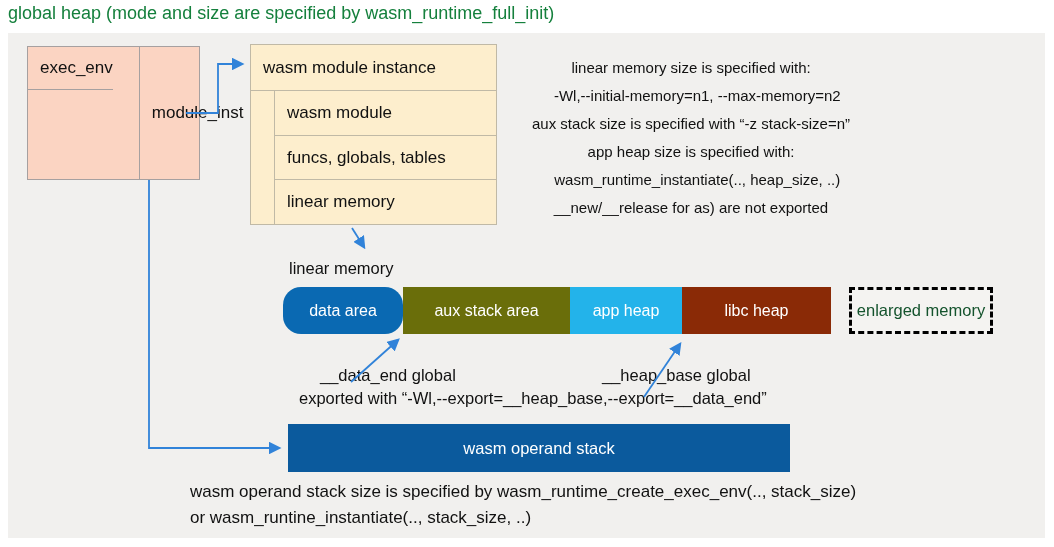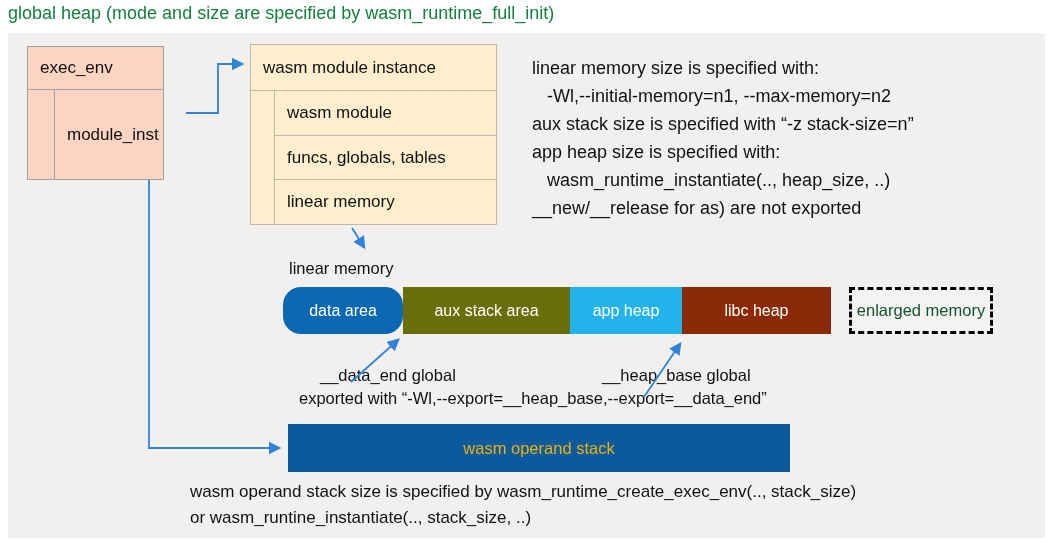--- a/index.html
+++ b/index.html
@@ -6,52 +6,52 @@
   body{
     width:1054px;height:547px;position:relative;background:#ffffff;
     font-family:"Liberation Sans","DejaVu Sans",sans-serif;color:#111;
     overflow:hidden;
   }
   .abs{position:absolute;}
   #title{left:8px;top:3px;font-size:18px;font-weight:500;color:#15803d;white-space:pre;}
   #panel{left:8px;top:33px;width:1037px;height:505px;background:#f1f0ee;}
 
   
-  #exec-box{left:27px;top:46px;width:137px;height:134px;background:#fbd4c2;border:1px solid #a6a0a0;box-sizing:border-box;display:flex;flex-direction:column;}
+  #exec-box{left:27px;top:46px;width:173px;height:134px;background:#fbd4c2;border:1px solid #a6a0a0;box-sizing:border-box;display:flex;flex-direction:row;}
   #exec-header{height:42px;border-bottom:1px solid #a6a0a0;display:flex;align-items:center;padding-left:12px;font-size:17px;}
   .box-body{flex:1;display:flex;min-height:0;}
   .box-indent{width:26px;border-right:1px solid #a6a0a0;}
   .box-rows{flex:1;display:flex;flex-direction:column;}
   .box-row{flex:1;display:flex;align-items:center;padding-left:12px;font-size:17px;border-bottom:1px solid #a6a0a0;}
   .box-row:last-child{border-bottom:none;}
 
   
   #mi-box{left:250px;top:44px;width:247px;height:181px;background:#fdeecd;border:1px solid #c0b9a6;box-sizing:border-box;display:flex;flex-direction:column;}
   #mi-header{height:45px;border-bottom:1px solid #c0b9a6;display:flex;align-items:center;padding-left:12px;font-size:17px;}
   #mi-box .box-indent{width:23px;border-right:1px solid #c0b9a6;}
   #mi-box .box-row{border-bottom:1px solid #c0b9a6;}
   #mi-box .box-row:last-child{border-bottom:none;}
 
   
-  #notes-right{left:532px;top:54px;font-size:18px;line-height:28px;}
+  #notes-right{left:532px;top:54px;font-size:15px;line-height:28px;text-align:center;}
   .note-line{white-space:pre;}
 
   
   #lm-label{left:289px;top:259px;font-size:16.5px;}
   #membar{left:283px;top:287px;height:47px;display:flex;}
   .mem-seg{height:47px;display:flex;align-items:center;justify-content:center;color:#ffffff;font-size:16px;white-space:nowrap;}
   #enlarged{left:849px;top:287px;width:144px;height:47px;box-sizing:border-box;border:3px dashed #000000;background:#f4f3f1;display:flex;align-items:center;justify-content:center;font-size:16.5px;color:#1b3a66;}
 
   
   #data-end-label{left:320px;top:366px;font-size:16.5px;}
   #heap-base-label{left:602px;top:366px;font-size:16.5px;}
   #exported-label{left:299px;top:389px;font-size:16.5px;white-space:pre;}
 
   
-  #opstack{left:288px;top:424px;width:502px;height:48px;background:#0b5a9d;display:flex;align-items:center;justify-content:center;color:#eab308;font-size:16.5px;}
+  #opstack{left:288px;top:424px;width:502px;height:48px;background:#0b5a9d;display:flex;align-items:center;justify-content:center;color:#ffffff;font-size:16.5px;}
 
   
   #notes-bottom{left:190px;top:479px;font-size:17px;line-height:26px;}
 
   #connectors{left:0;top:0;width:1054px;height:547px;pointer-events:none;}
 </style>
 </head>
 <body>
 
 <div class="abs" id="panel" style="background: rgb(241, 240, 238);"></div>

